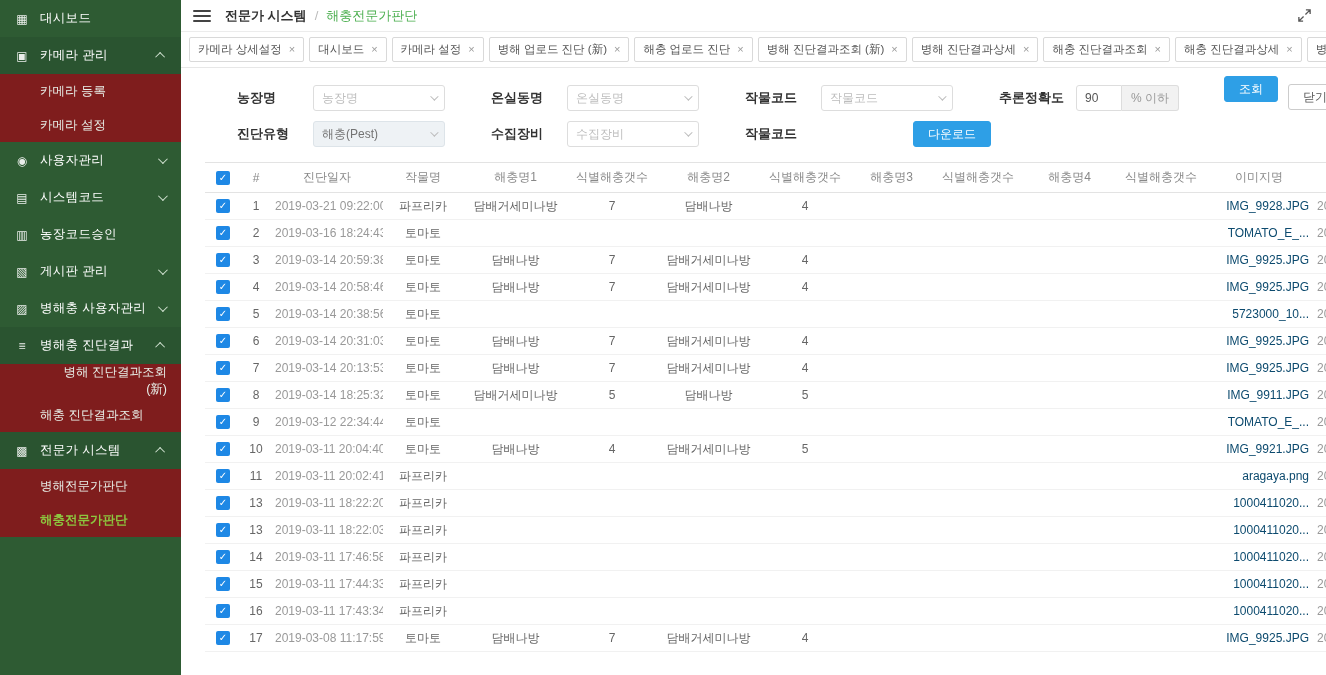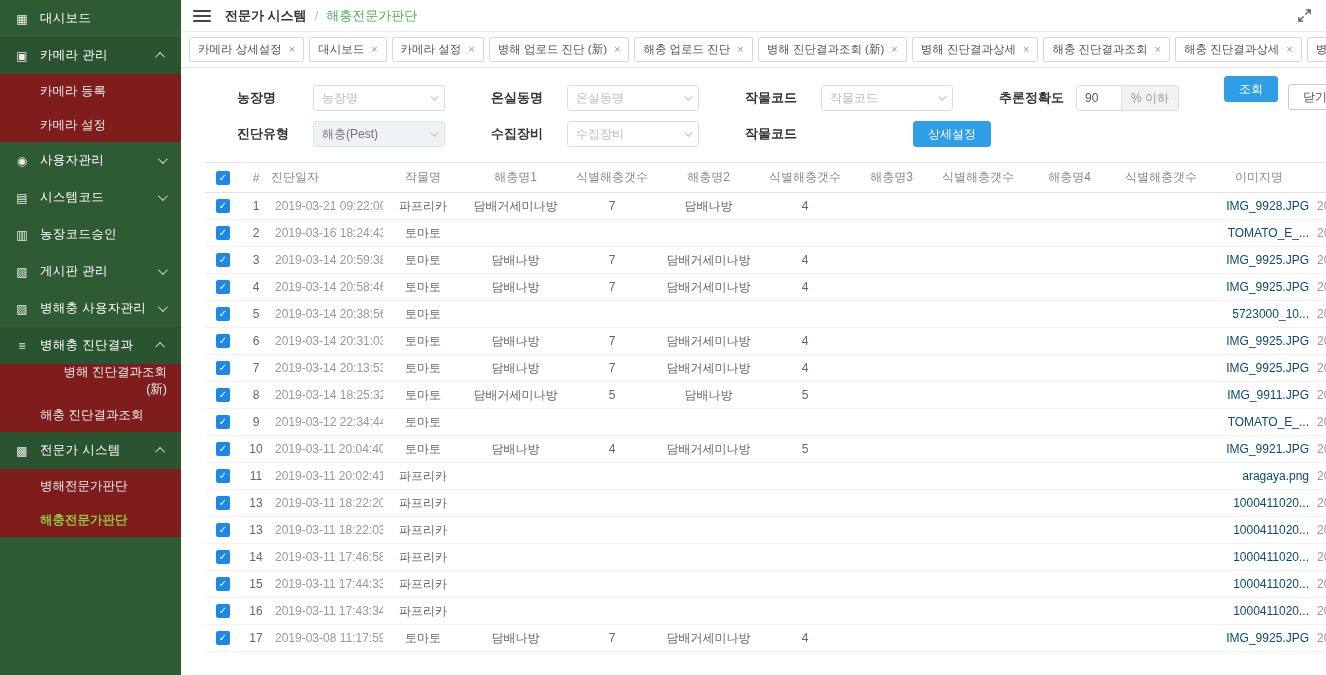--- a/index.html
+++ b/index.html
@@ -59,21 +59,21 @@
   .btn-download { margin-left:92px; }
 
   
   .tablewrap { margin:14px 0 0 -32px; width:1200px; }
   table { border-collapse:collapse; table-layout:fixed; width:1178px; }
   th { font-size:12px; color:#888; font-weight:normal; height:30px; border-top:1px solid #e3e3e3; border-bottom:1px solid #e3e3e3; text-align:center; white-space:nowrap; overflow:hidden; }
   td { font-size:12px; color:#666; height:27px; border-bottom:1px solid #f1f1f1; text-align:center; white-space:nowrap; overflow:hidden; padding:0 4px; }
   td.date { color:#999; text-align:left; }
   td.img { color:#0c4a6e; text-align:right; }
   td.extra { color:#999; text-align:left; }
-  th.date { text-align:left; }
+  th.date { text-align:center; }
   .cb { width:14px; height:14px; background:#1e88e5; border-radius:2px; color:#fff; font-size:10px; line-height:14px; text-align:center; margin:0 auto; cursor:pointer; }
 </style>
 </head>
 <body>
 
 <div class="app">
 
   <aside class="sidebar">
     <nav>
         <div class="side-item">
@@ -231,21 +231,21 @@
             <span class="chev2"></span>
         </div>
         <span class="fgap"></span>
         <span class="flabel">수집장비</span>
         <div class="fselect">
           <span>수집장비</span>
             <span class="chev2"></span>
         </div>
         <span class="fgap"></span>
         <span class="flabel">작물코드</span>
-        <button class="btn blue btn-download">상세설정</button>
+        <button class="btn blue btn-download">다운로드</button>
       </div>
 
       <button class="btn blue btn-inquiry">조회</button>
       <button class="btn white btn-close">닫기</button>
 
       <div class="tablewrap">
         <table>
           <colgroup>
             <col style="width:36px">
               <col style="width:30px">

